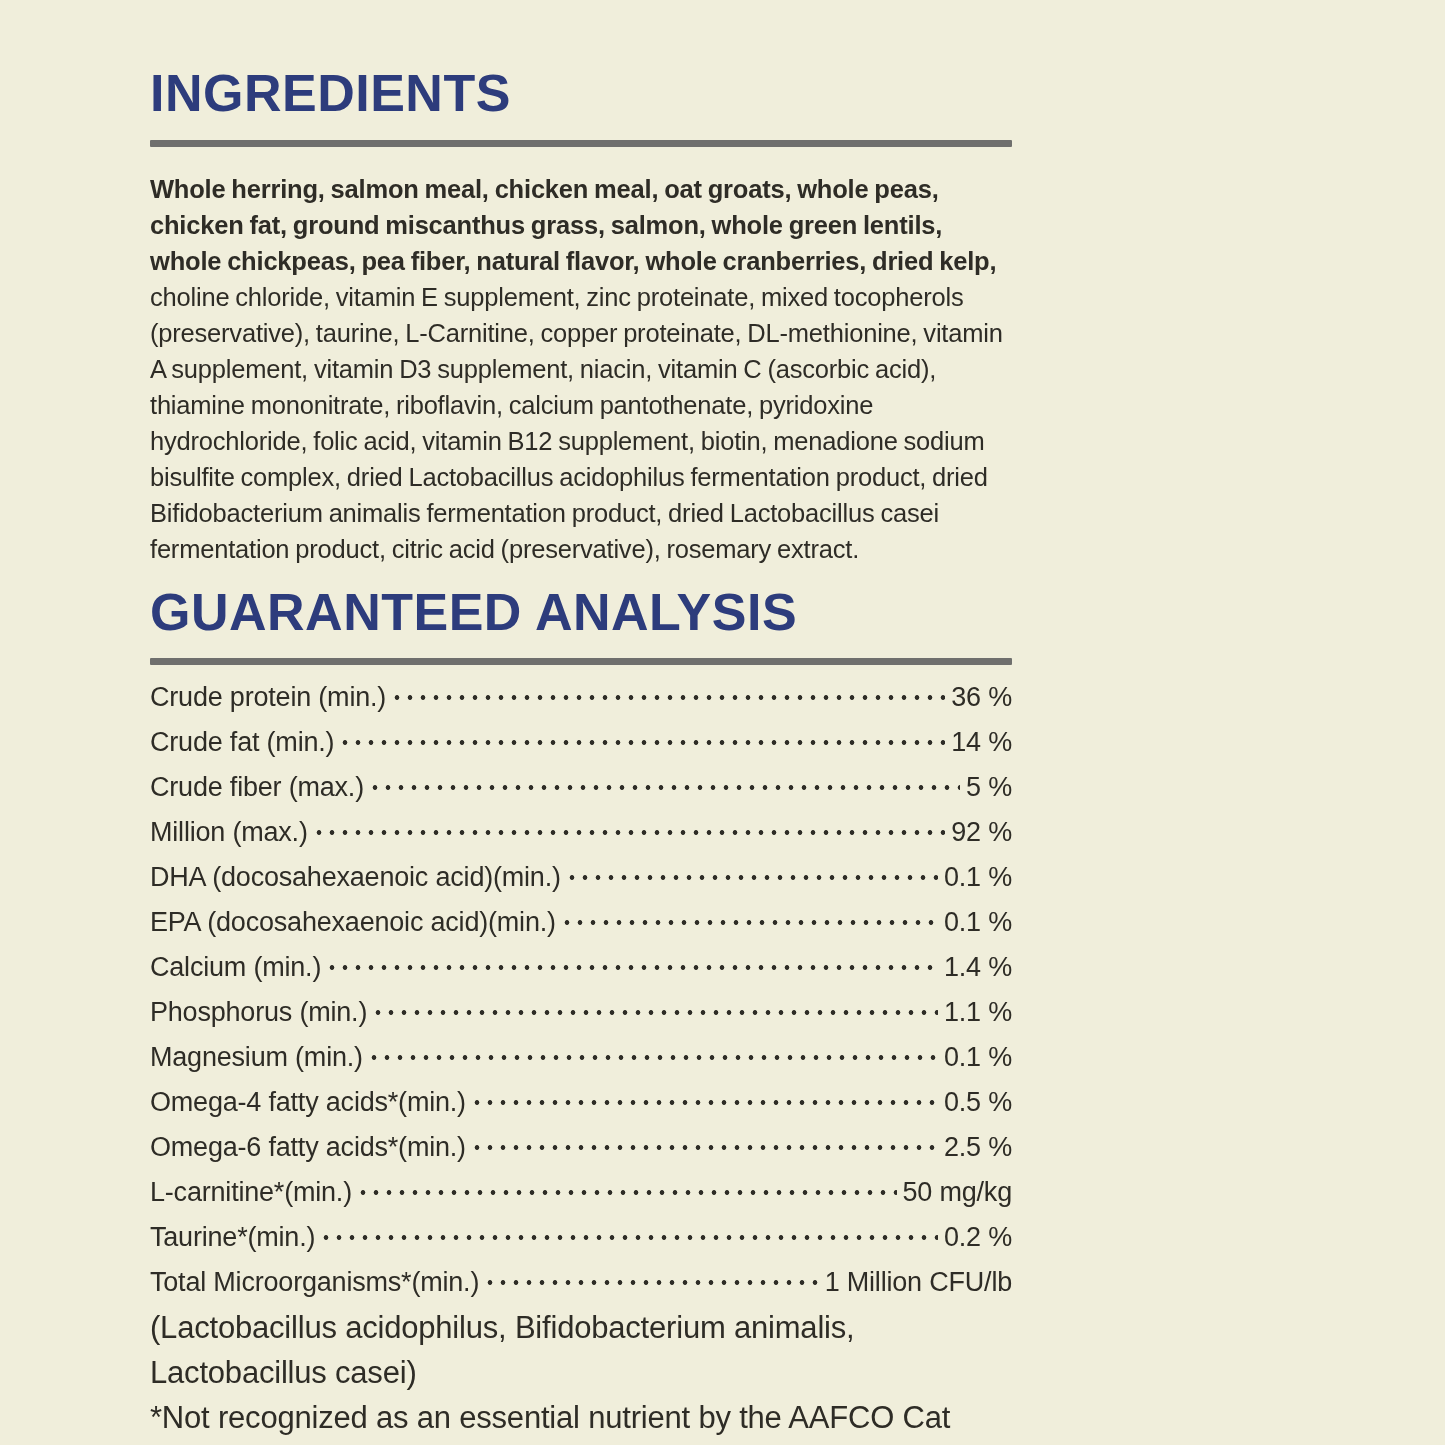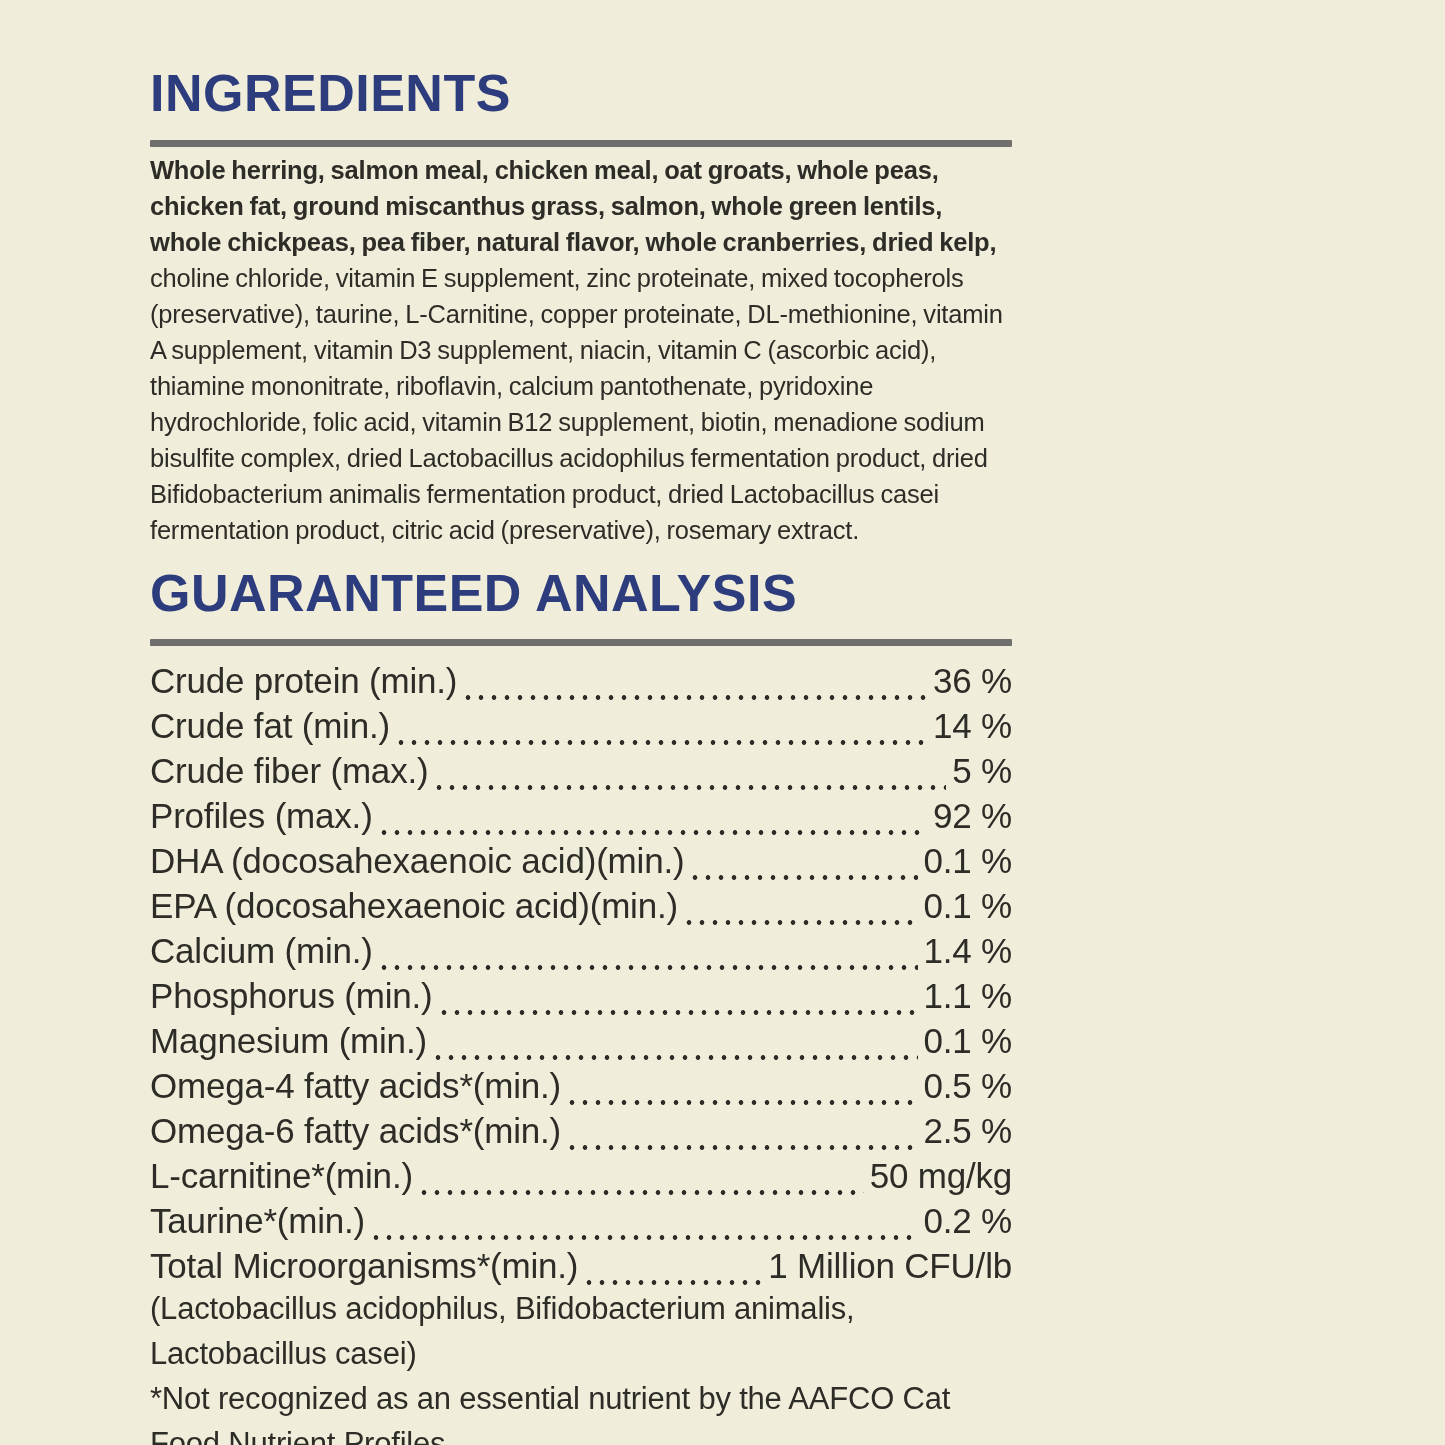--- a/index.html
+++ b/index.html
@@ -28,35 +28,35 @@
     line-height:1.05;
     font-stretch:condensed;
   }
   .rule{
     height:7px;
     background:var(--rule);
     margin-top:19px;
     border-radius:1px;
   }
   .ingredients-text{
-    margin-top:5px;
+    margin-top:24px;
     font-size:25.5px;
     line-height:36px;
     letter-spacing:-0.2px;
     word-spacing:-1px;
     font-stretch:condensed;
   }
   .ingredients-text strong{font-weight:700;}
   .analysis-heading{margin-top:18px;}
   .analysis-table{margin-top:10px;}
   .arow{
     display:flex;
-    align-items:flex-end;
+    align-items:center;
     height:45px;
-    font-size:35px;
+    font-size:27px;
     letter-spacing:-0.2px;
     font-stretch:condensed;
   }
   .arow .lbl{white-space:nowrap;}
   .arow .val{white-space:nowrap;text-align:right;}
   .dots{
     flex:1 1 auto;
     height:7px;
     margin:0 6px 0 8px;
     background-image:radial-gradient(circle at 3px 3.5px, var(--ink) 2px, rgba(0,0,0,0) 2.7px);
@@ -99,21 +99,21 @@
         <span class="lbl">Crude fat (min.)</span>
         <span class="dots"></span>
         <span class="val">14 %</span>
       </div>
       <div class="arow">
         <span class="lbl">Crude fiber (max.)</span>
         <span class="dots"></span>
         <span class="val">5 %</span>
       </div>
       <div class="arow">
-        <span class="lbl">Profiles (max.)</span>
+        <span class="lbl">Million (max.)</span>
         <span class="dots"></span>
         <span class="val">92 %</span>
       </div>
       <div class="arow">
         <span class="lbl">DHA (docosahexaenoic acid)(min.)</span>
         <span class="dots"></span>
         <span class="val">0.1 %</span>
       </div>
       <div class="arow">
         <span class="lbl">EPA (docosahexaenoic acid)(min.)</span>

